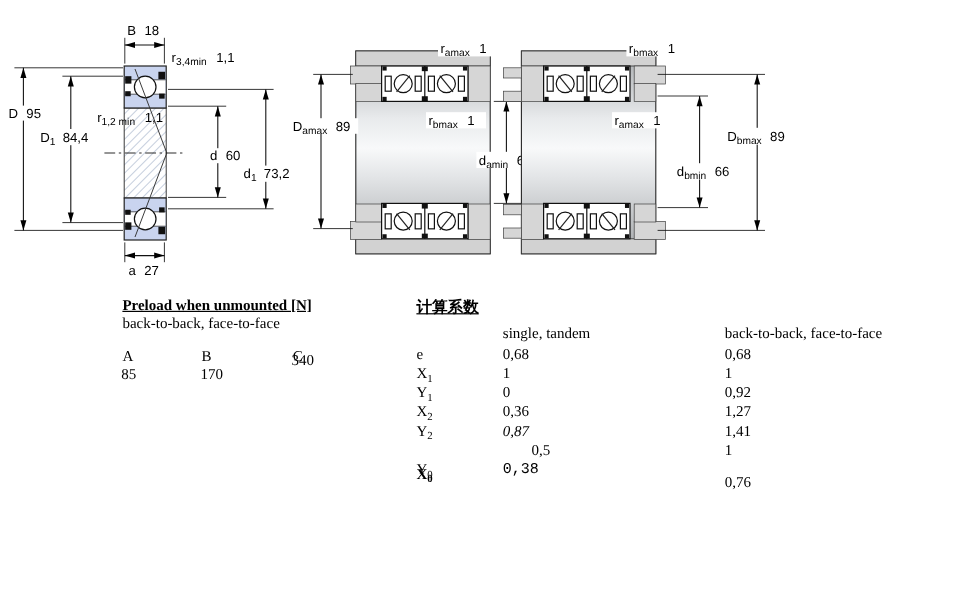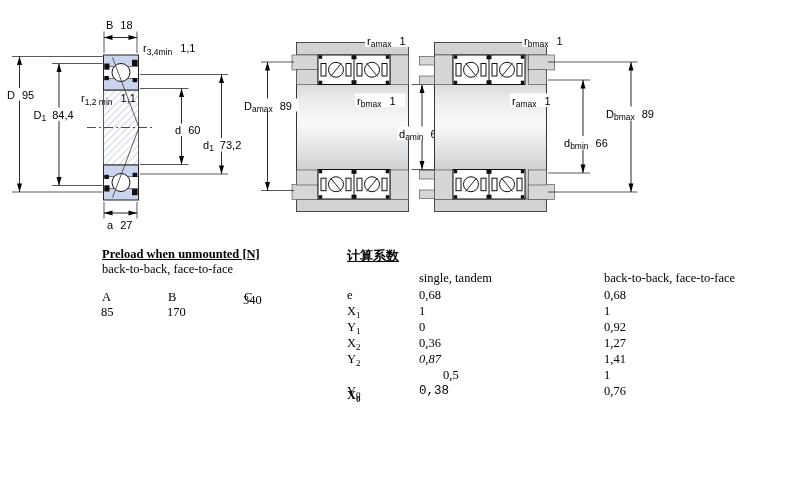--- a/index.html
+++ b/index.html
@@ -312,16 +312,16 @@
   <div class="tbl-text" style="left:347px;top:352px;"><span>Y</span><span class="rsub">2</span></div>
   <div class="tbl-text" style="left:419px;top:352px;font-style:italic;">0,87</div>
   <div class="tbl-text" style="left:604px;top:352px;">1,41</div>
 
   <div class="tbl-text" style="left:347px;top:388px;font-weight:bold;"><span>X</span><span class="rsub">0</span></div>
   <div class="tbl-text" style="left:419px;top:368px;margin-left:24px;">0,5</div>
   <div class="tbl-text" style="left:604px;top:368px;">1</div>
 
   <div class="tbl-text" style="left:347px;top:384px;"><span>Y</span><span class="rsub">0</span></div>
   <div class="tbl-text" style="left:419px;top:384px;font-family:Liberation Mono, monospace;">0,38</div>
-  <div class="tbl-text" style="left:604px;top:384px;">0,76</div>
+  <div class="tbl-text" style="left:604px;top:395px;">0,76</div>
 </div>
 
 </div>
 
 </body></html>

